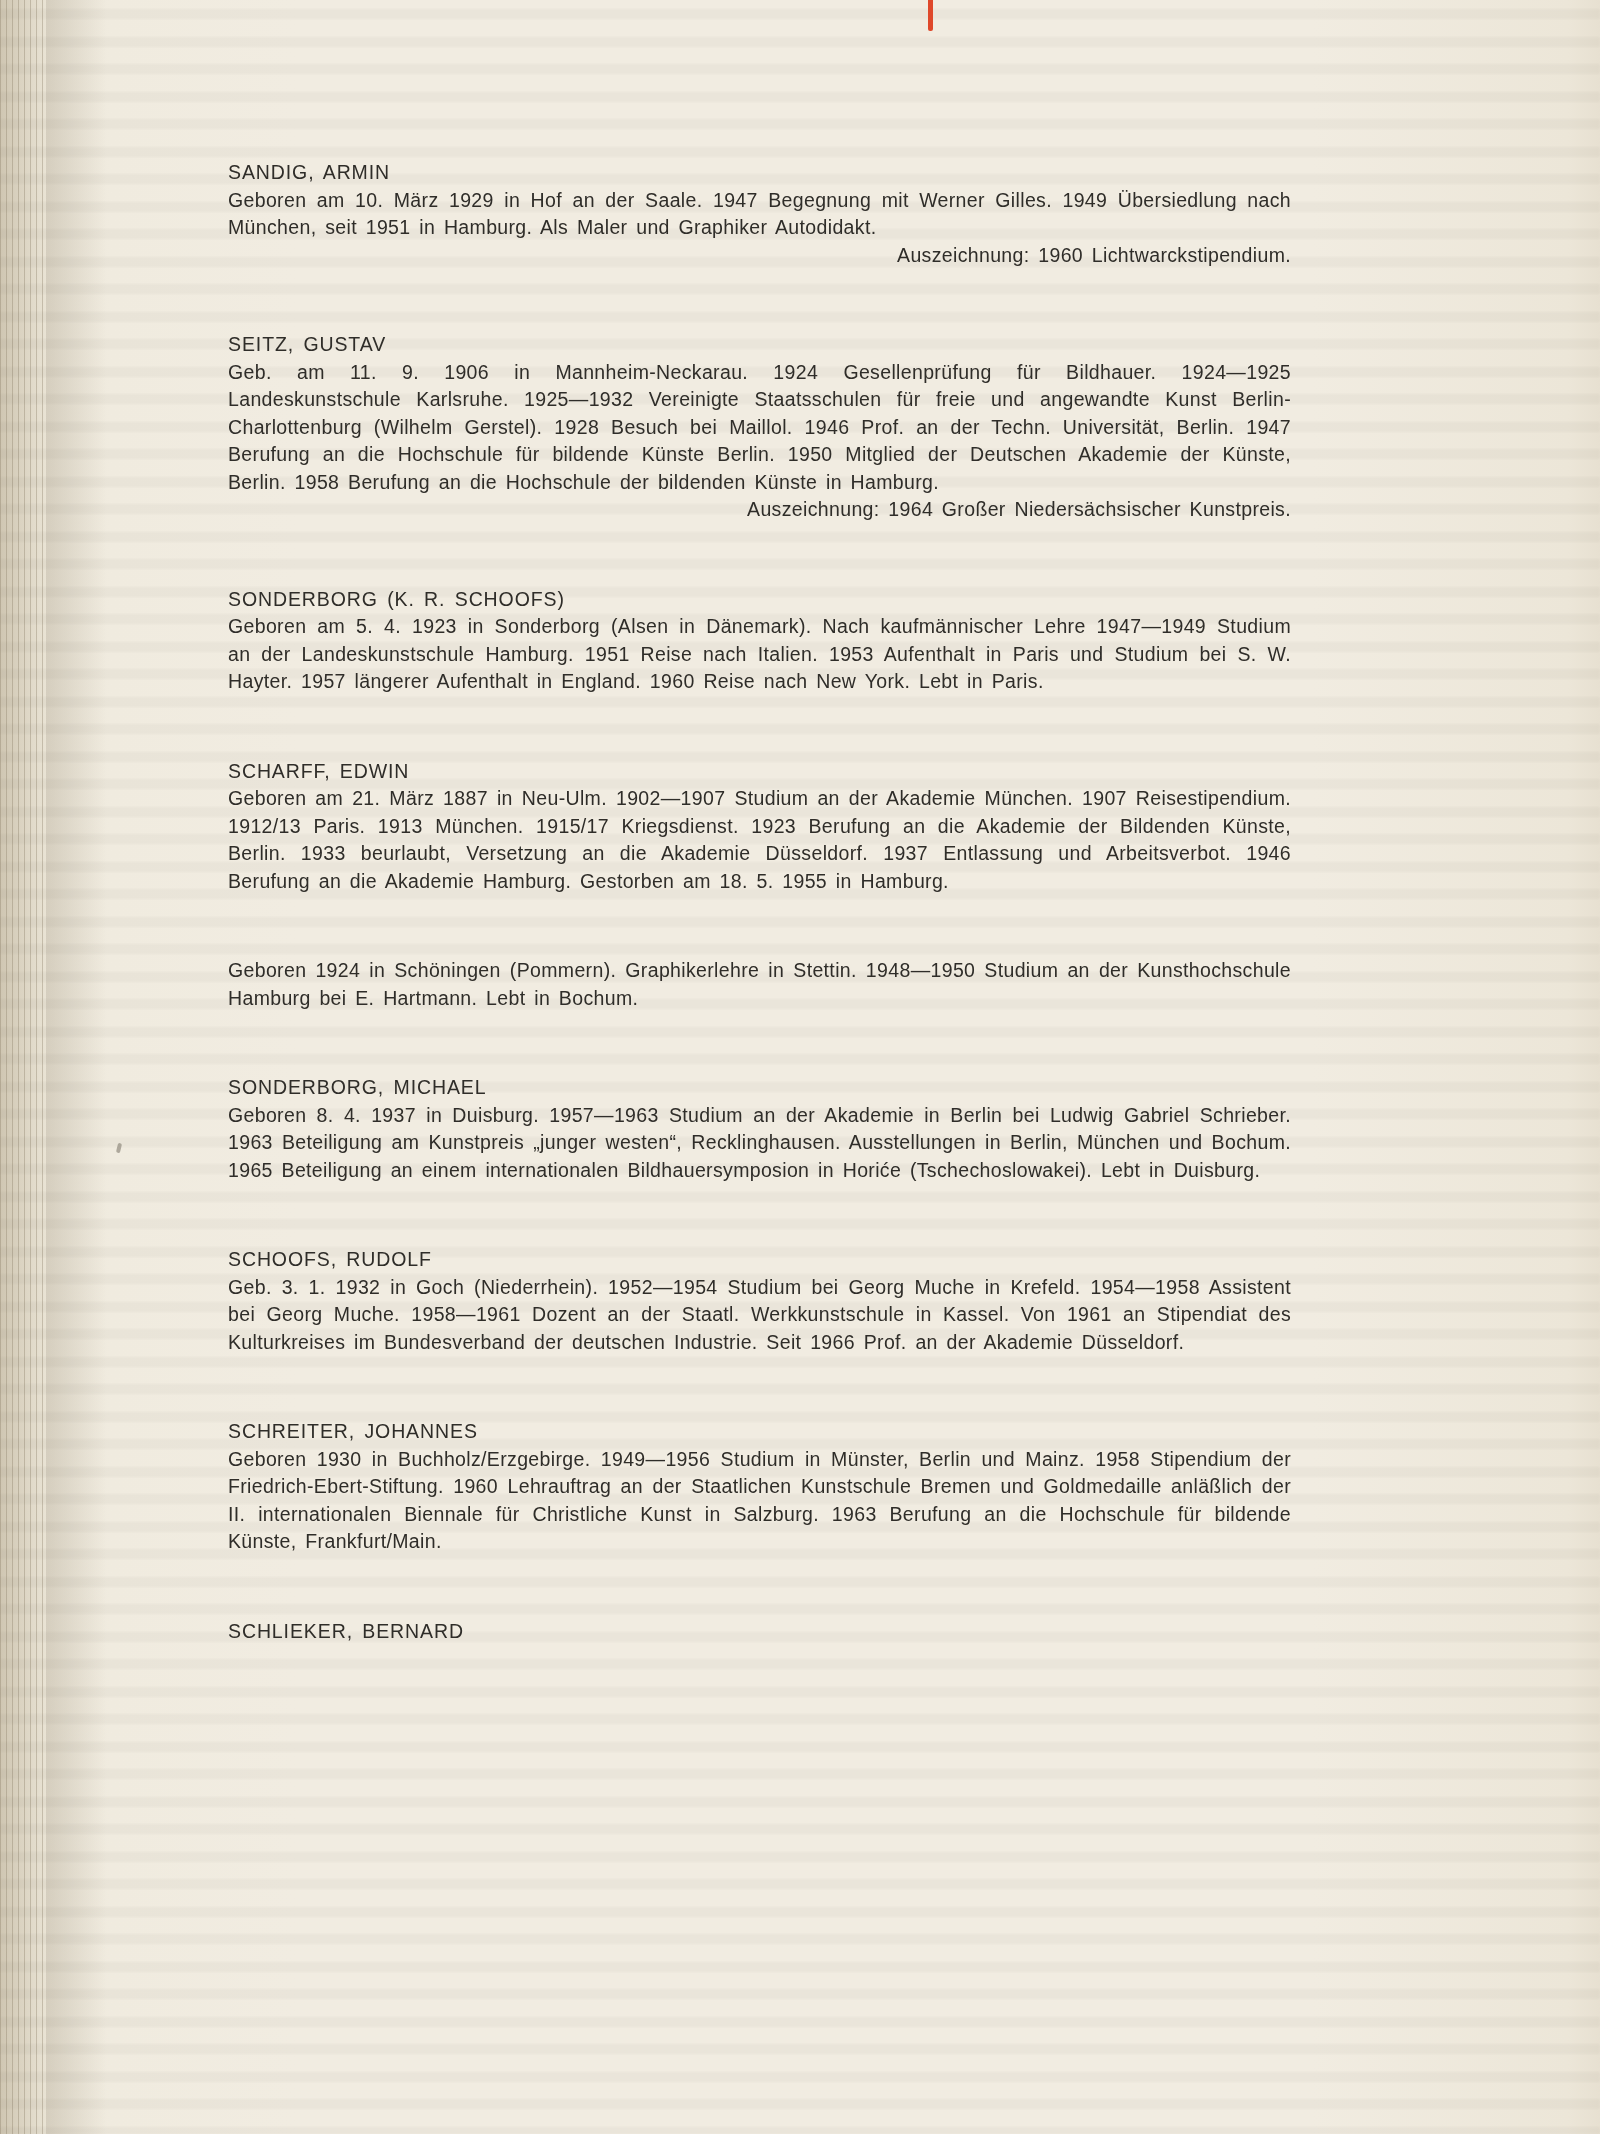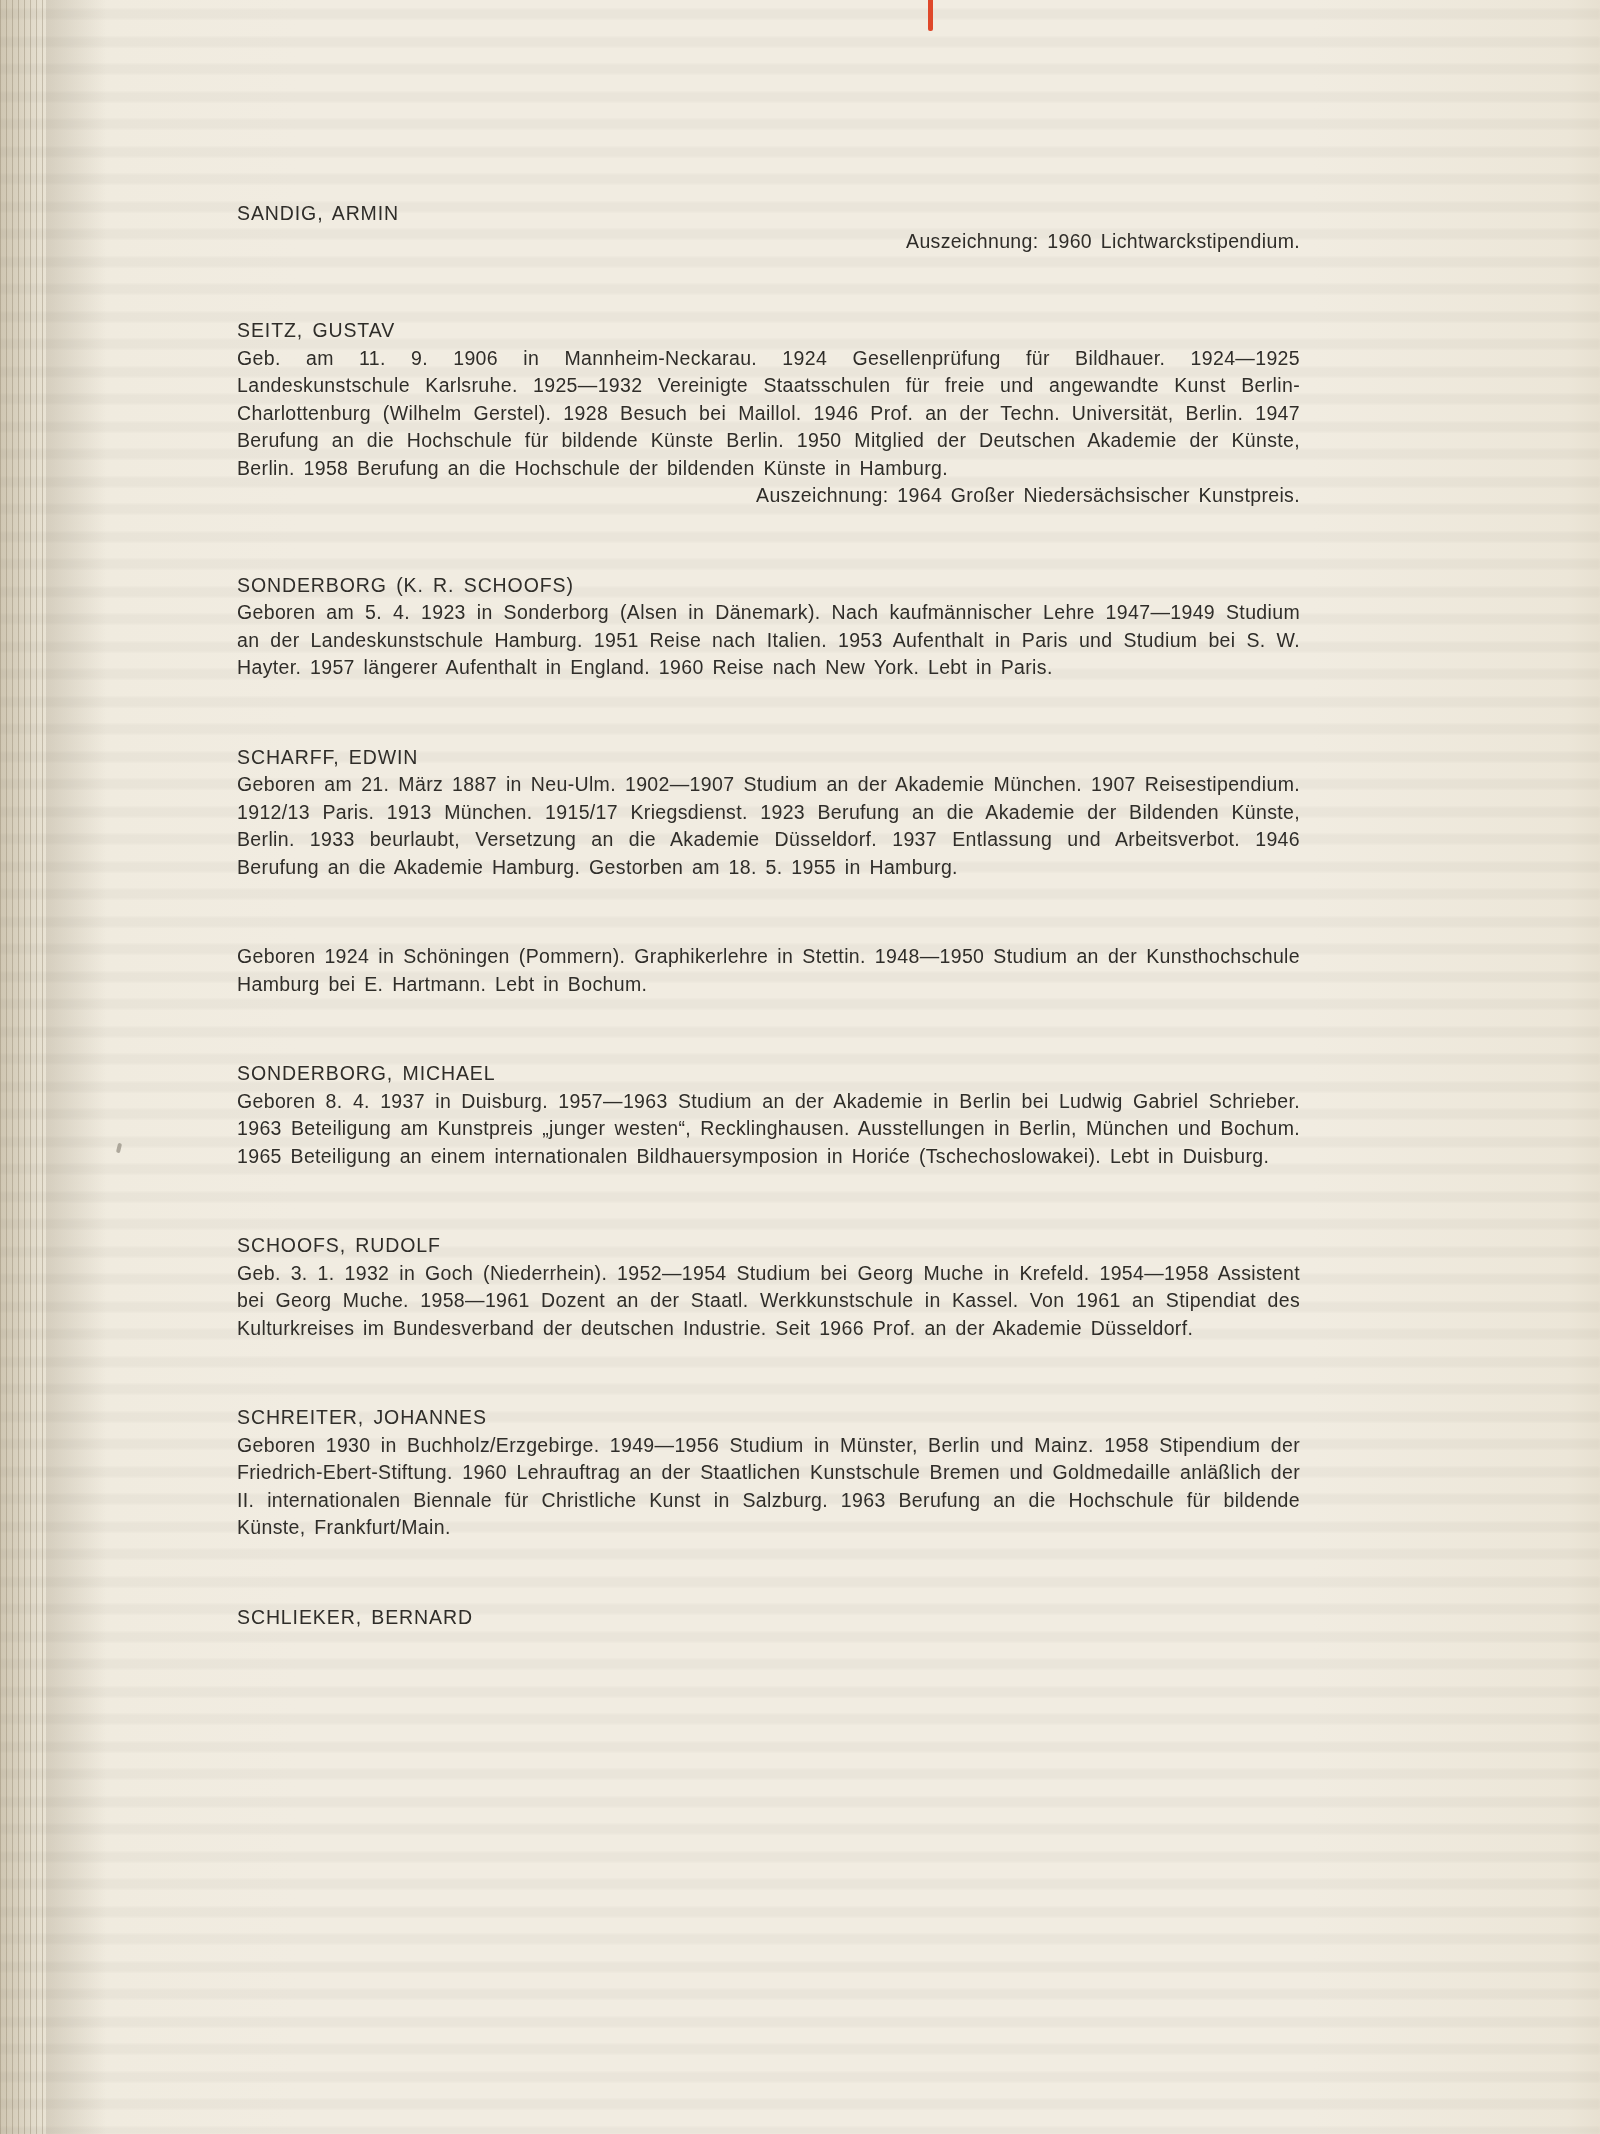--- a/index.html
+++ b/index.html
@@ -30,21 +30,21 @@
   .ribbon{
     position:absolute;left:928px;top:0;width:5px;height:31px;
     background:#df482a;border-radius:0 0 2px 2px;
   }
   
   .speck{
     position:absolute;left:117px;top:1143px;width:4px;height:10px;
     background:#8a8478;border-radius:2px;opacity:.65;transform:rotate(14deg);
   }
   .content{
-    position:absolute;left:237px;top:159px;width:1063px;margin-top:41px;
+    position:absolute;left:228px;top:159px;width:1063px;
   }
   .entry{margin:0 0 62px 0;}
   .entry h2{
     margin:0;font-size:19.5px;line-height:27.5px;font-weight:normal;
     letter-spacing:.9px;word-spacing:3px;
   }
   .entry p{
     margin:0;font-size:19.5px;line-height:27.5px;
     letter-spacing:.35px;word-spacing:3px;
     text-align:justify;
@@ -57,20 +57,21 @@
 <div class="page-edge"></div>
 <div class="page-edge-fade"></div>
 <div class="bleed"></div>
 <div class="ribbon"></div>
 <div class="speck"></div>
 
 <main class="content">
 
   <section class="entry">
     <h2>SANDIG, ARMIN</h2>
+    <p>Geboren am 10. März 1929 in Hof an der Saale. 1947 Begegnung mit Werner Gilles. 1949 Übersiedlung nach München, seit 1951 in Hamburg. Als Maler und Graphiker Autodidakt.</p>
     <p class="award">Auszeichnung: 1960 Lichtwarckstipendium.</p>
   </section>
 
   <section class="entry">
     <h2>SEITZ, GUSTAV</h2>
     <p>Geb. am 11. 9. 1906 in Mannheim-Neckarau. 1924 Gesellenprüfung für Bildhauer. 1924—1925 Landeskunstschule Karlsruhe. 1925—1932 Vereinigte Staatsschulen für freie und angewandte Kunst Berlin-Charlottenburg (Wilhelm Gerstel). 1928 Besuch bei Maillol. 1946 Prof. an der Techn. Universität, Berlin. 1947 Berufung an die Hochschule für bildende Künste Berlin. 1950 Mitglied der Deutschen Akademie der Künste, Berlin. 1958 Berufung an die Hochschule der bildenden Künste in Hamburg.</p>
     <p class="award">Auszeichnung: 1964 Großer Niedersächsischer Kunstpreis.</p>
   </section>
 
   <section class="entry">

